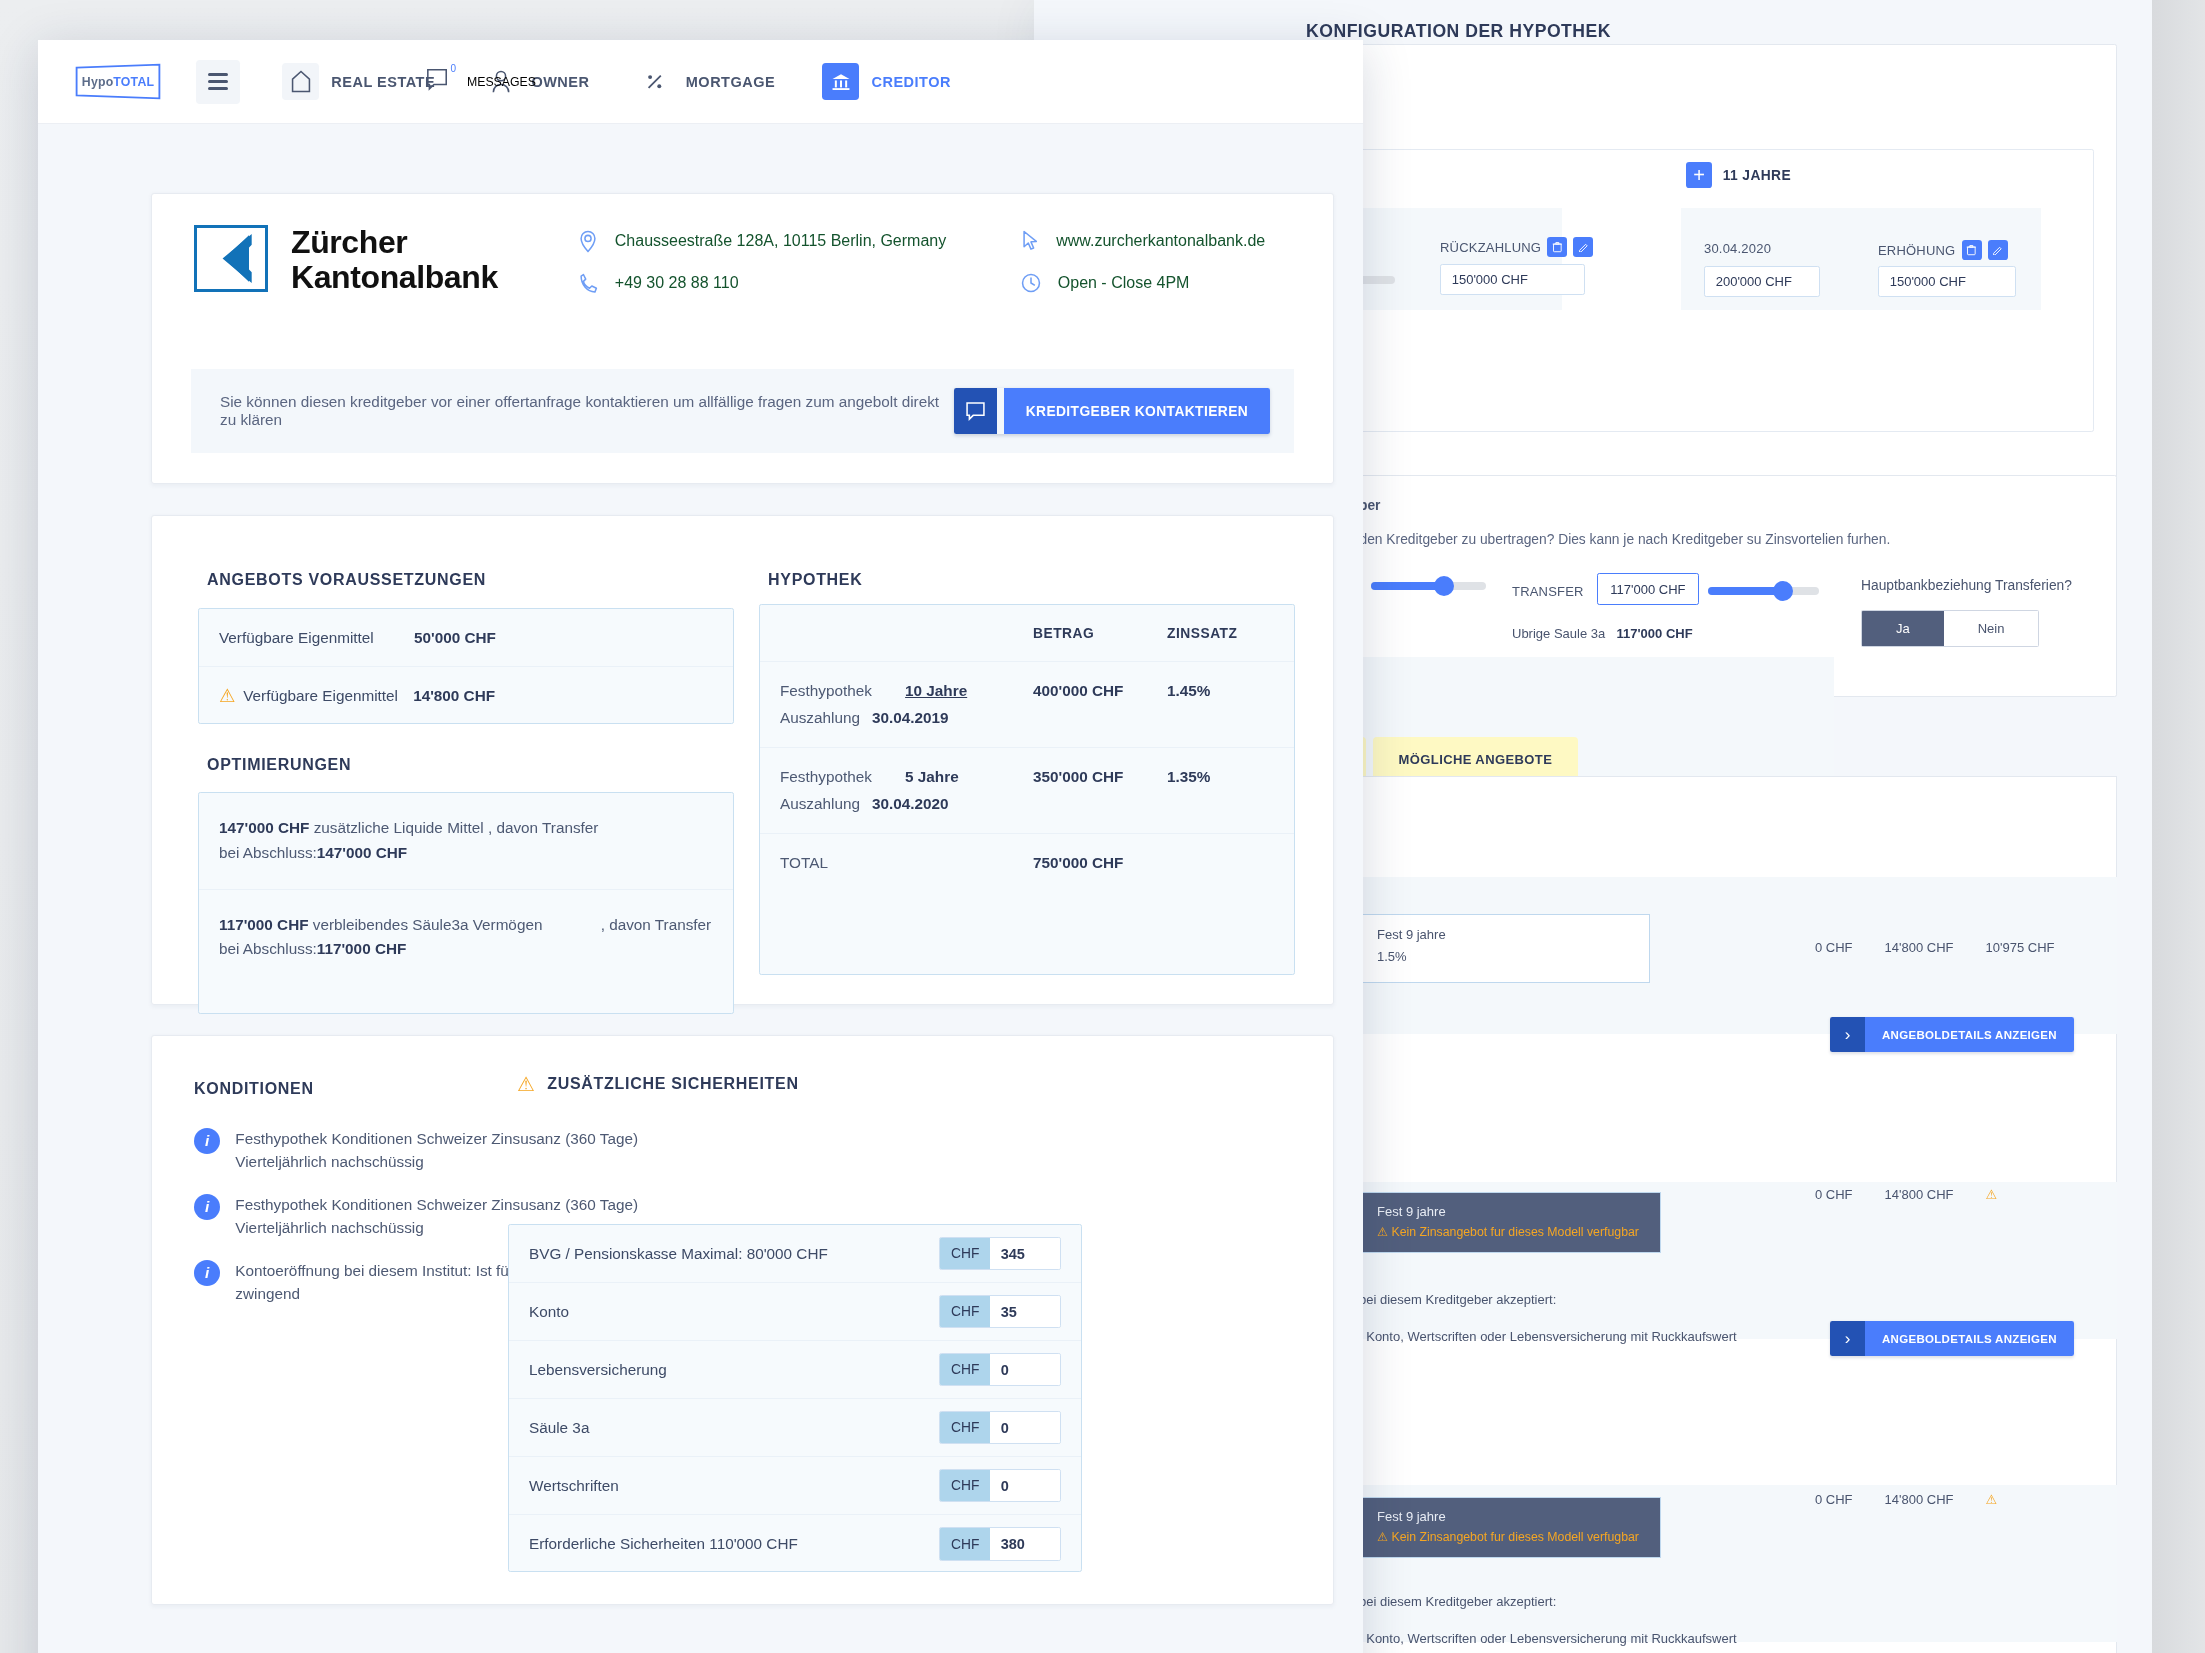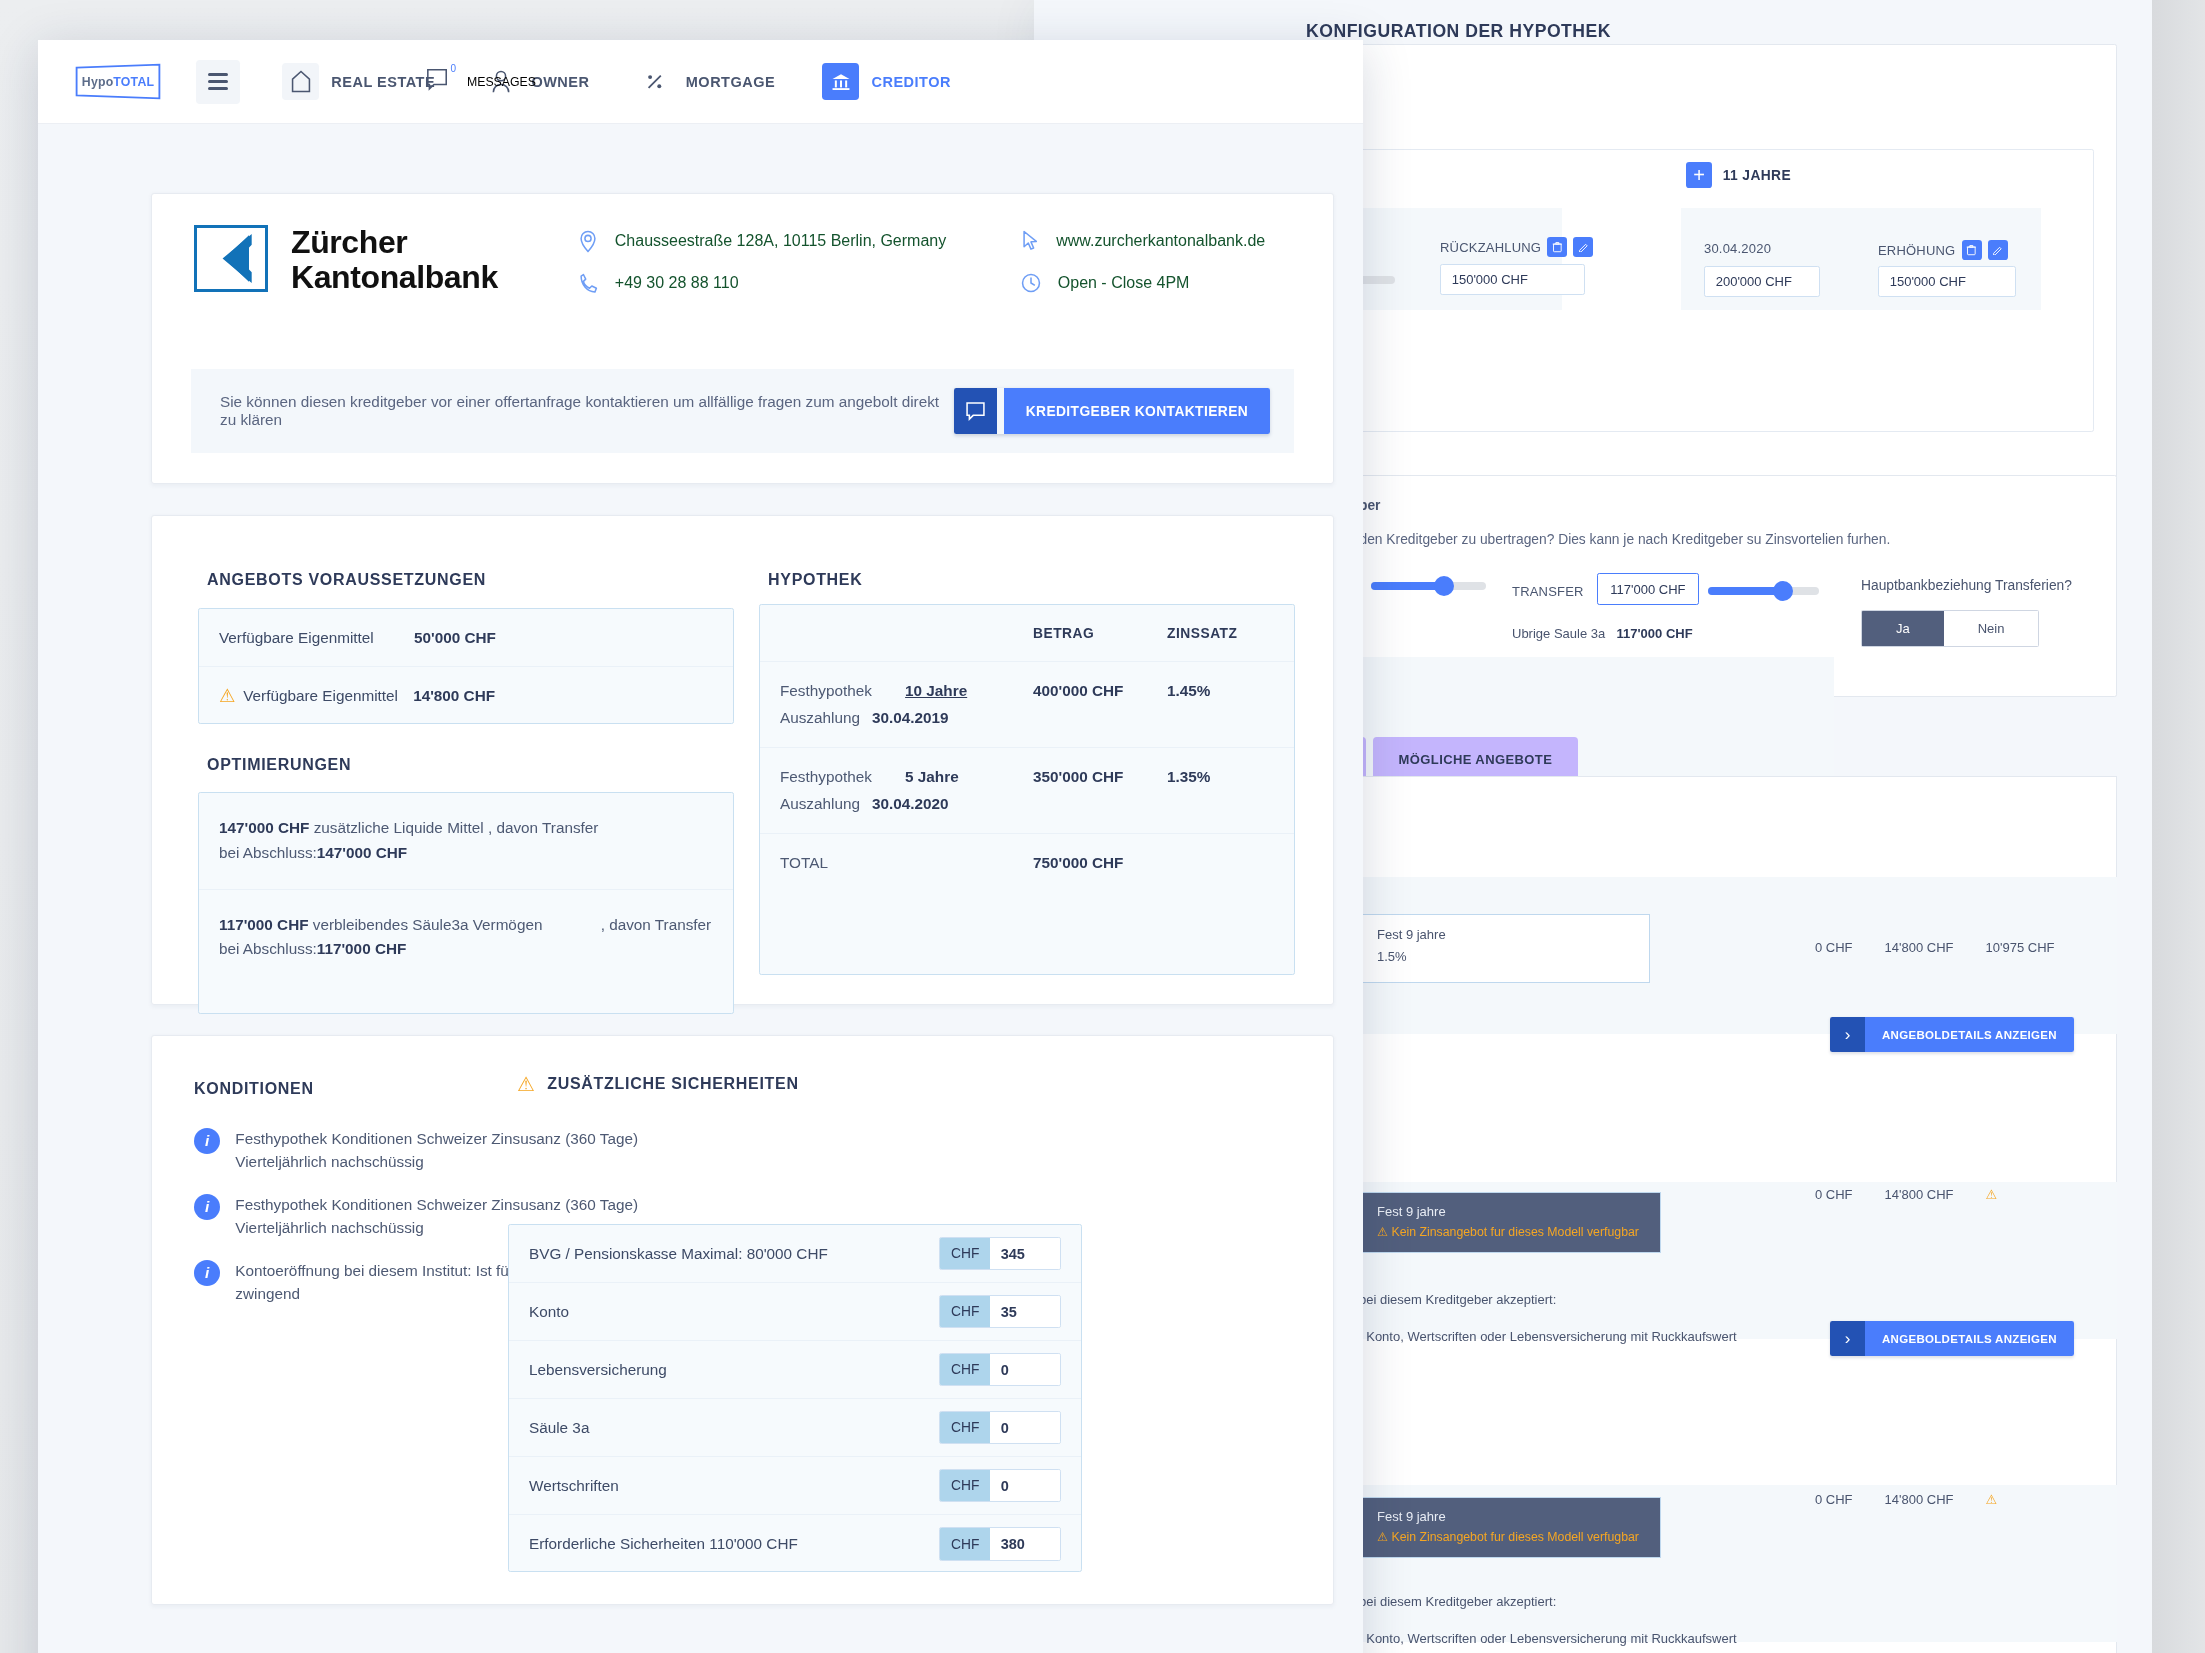--- a/index.html
+++ b/index.html
@@ -49,21 +49,21 @@
   .slider .knob { position:absolute; width:20px; height:20px; border-radius:50%; background:#4a7dfc; top:-6.1px; }
   .mini-label { font-size:13px; color:#4a5670; letter-spacing:0.2px; }
   .icon-sq { width:20px; height:20px; background:#4a7dfc; border-radius:3.1px; display:inline-flex;
      align-items:center; justify-content:center; }
   .val-box { background:#fff; border:0.8px solid #cfe0f2; border-radius:2.3px;
      font-size:13px; color:#2e3a59; padding:6.9px 10.7px; }
   .bg-text-a { position:absolute; font-size:13.8px; color:#2e3a59; }
   .bg-card-3 { position:absolute; left:1064px; top:475px; width:1053px; height:222px;
      background:#fff; border:0.8px solid #e3e8ef; border-radius:2.3px;}
   .tab-strip { position:absolute; left:1225px; top:737px; display:flex; gap:6.1px; }
-  .tab { background:#c4b5fd; color:#2e3a59; font-size:13px; font-weight:bold; letter-spacing:0.4px;
+  .tab { background:#fef9c3; color:#2e3a59; font-size:13px; font-weight:bold; letter-spacing:0.4px;
      padding:15.3px 26px; border-radius:3.8px 3.8px 0 0; }
   .bg-card-4 { position:absolute; left:1064px; top:776px; width:1053px; height:878px;
      background:#fff; border:0.8px solid #e3e8ef; }
   .offer-row { position:absolute; left:1064px; background:#f4f8fb; width:1053px; height:157px; }
   .offer-tile { position:absolute; background:#fff; border:0.8px solid #bfd8ee; }
   .offer-tile-dark { position:absolute; background:#525f7d; border:0.8px solid #bfd8ee; }
   .offer-amounts { position:absolute; font-size:13px; color:#49546e; display:flex; gap:32px; }
   .btn-detail { position:absolute; display:flex; align-items:stretch; border-radius:2.3px; overflow:hidden;
      box-shadow:0 1.5px 3.1px rgba(30,50,90,.15);}
   .btn-detail .lead { background:#2352b4; width:35px; display:flex; align-items:center; justify-content:center;

